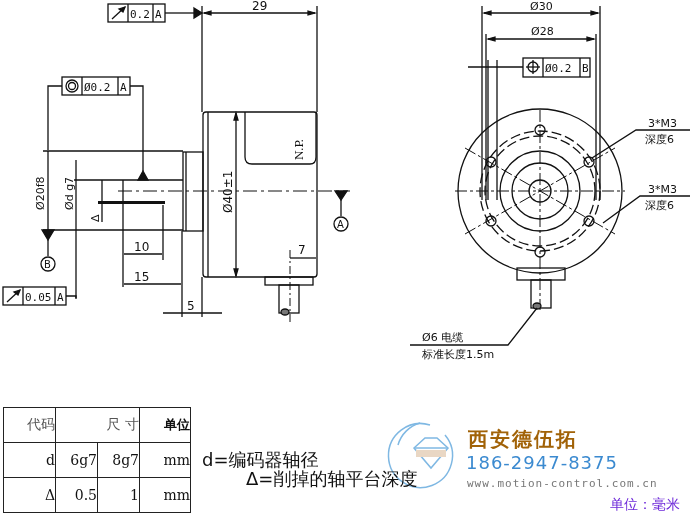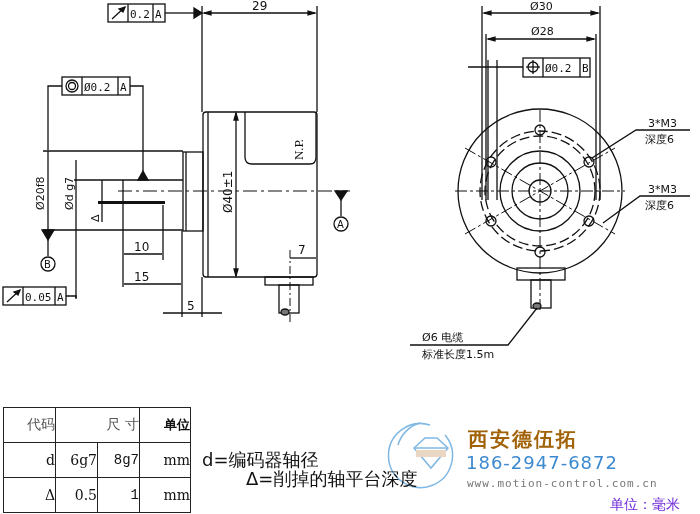--- a/index.html
+++ b/index.html
@@ -4,21 +4,21 @@
 <style>
   html,body{margin:0;padding:0;background:#fff;}
   body{width:700px;height:514px;position:relative;overflow:hidden;font-family:"DejaVu Sans",sans-serif;}
   svg{position:absolute;left:0;top:0;}
   .mono{font-family:"DejaVu Sans Mono","Liberation Mono",monospace;}
   .serif{font-family:"DejaVu Serif","Liberation Serif",serif;}
   .tbl{position:absolute;left:3px;top:407px;border-collapse:collapse;font-family:"DejaVu Serif","Liberation Serif",serif;}
   .tbl td{border:1.5px solid #222;text-align:right;height:34px;font-size:14px;color:#111;padding:0;}
   .tbl td.c1{width:51px;}
   .tbl td.c2{width:41px;}
-  .tbl td.c3{width:41px;font-family:Liberation Mono, monospace;}
+  .tbl td.c3{width:41px;}
   .tbl td.c4{width:50px;}
   .tbl .hdr{color:#555;}
   .tbl .bold{font-weight:bold;font-family:Liberation Serif, serif;font-size:13px;}
   .note{position:absolute;font-size:18px;color:#111;font-family:"DejaVu Sans",sans-serif;}
   .brand-name{position:absolute;left:468px;top:426px;color:#a16207;font-size:20px;font-weight:bold;letter-spacing:2px;}
   .brand-phone{position:absolute;left:466px;top:452px;color:#3b8ad0;font-size:18px;letter-spacing:1px;font-family:"DejaVu Sans",sans-serif;}
   .brand-url{position:absolute;left:467px;top:477px;color:#777;font-size:11px;letter-spacing:1px;font-family:"DejaVu Sans Mono",monospace;}
   .unit{position:absolute;left:610px;top:496px;color:#6d28d9;font-size:14px;}
 </style>
 </head>
@@ -222,15 +222,15 @@
     <td class="c3">1</td>
     <td class="c4">mm</td>
   </tr>
 </tbody>
   </table>
 
 <div class="note" style="left:202px;top:448px;">d=编码器轴径</div>
 <div class="note" style="left:202px;top:467px;margin-left:44px;">Δ=削掉的轴平台深度</div>
 
 <div class="brand-name">西安德伍拓</div>
-<div class="brand-phone">186-2947-6872</div>
+<div class="brand-phone">186-2947-8375</div>
 <div class="brand-url">www.motion-control.com.cn</div>
 <div class="unit">单位：毫米</div>
 
 </body></html>

